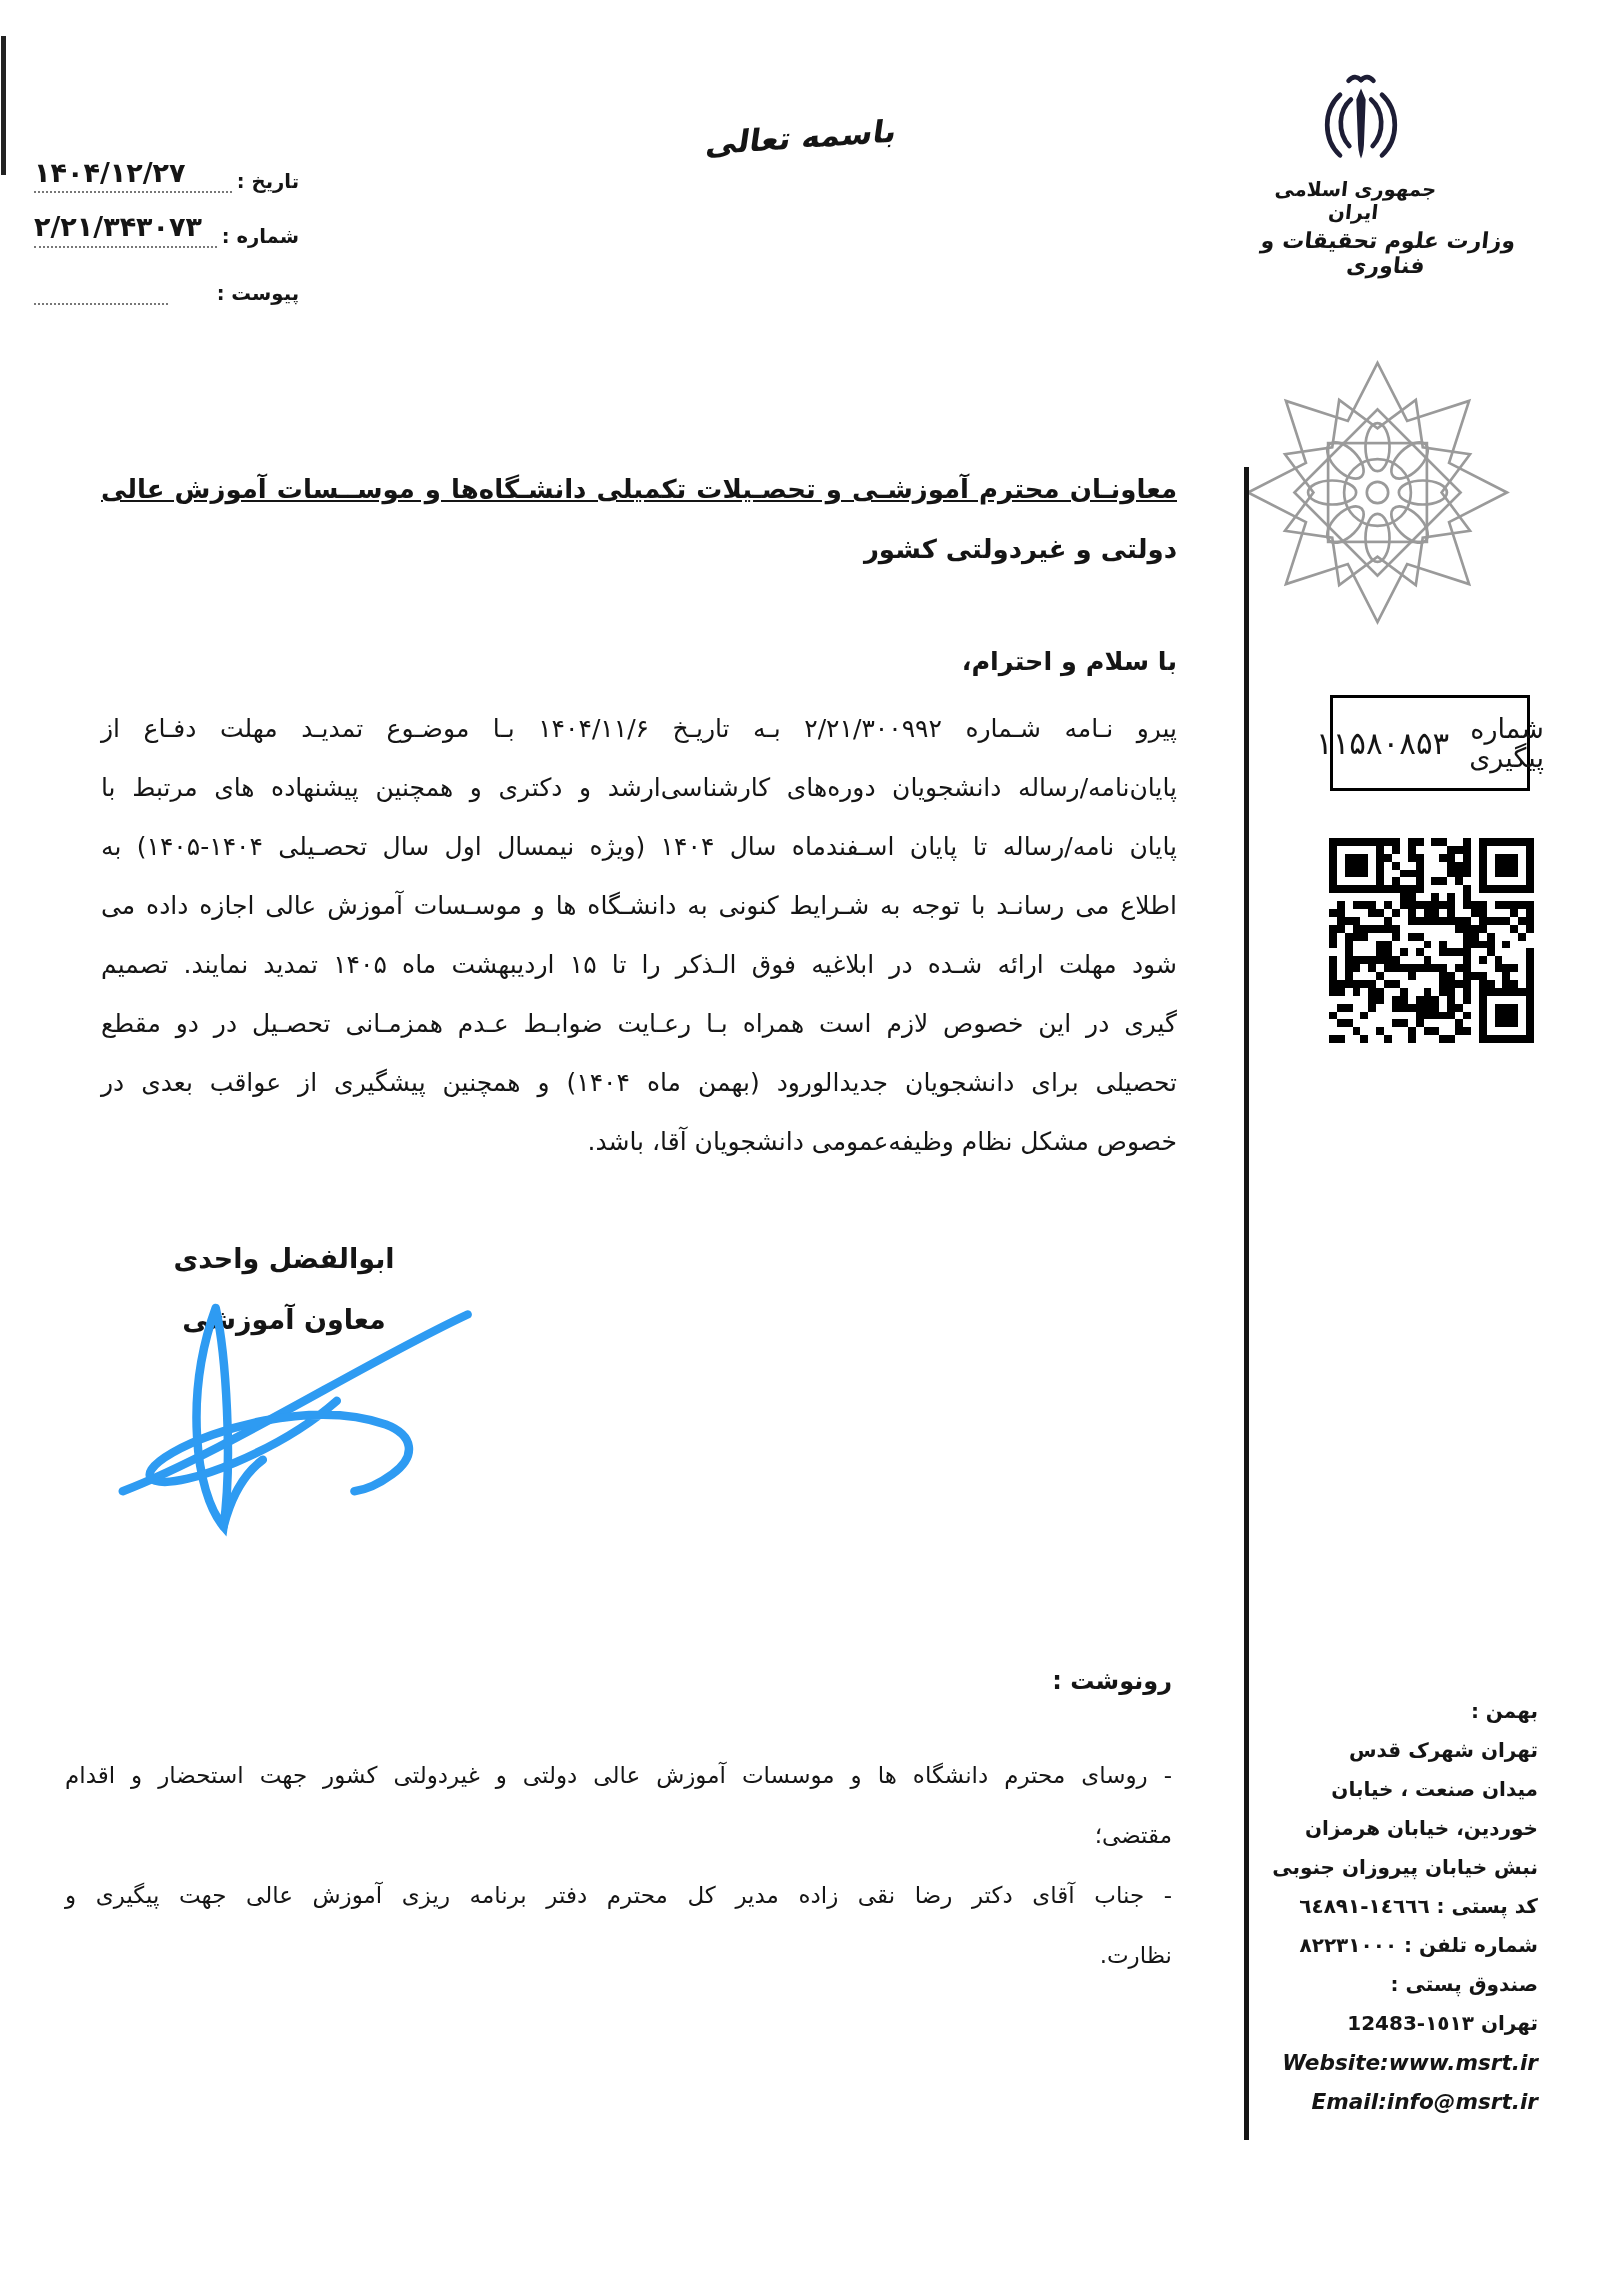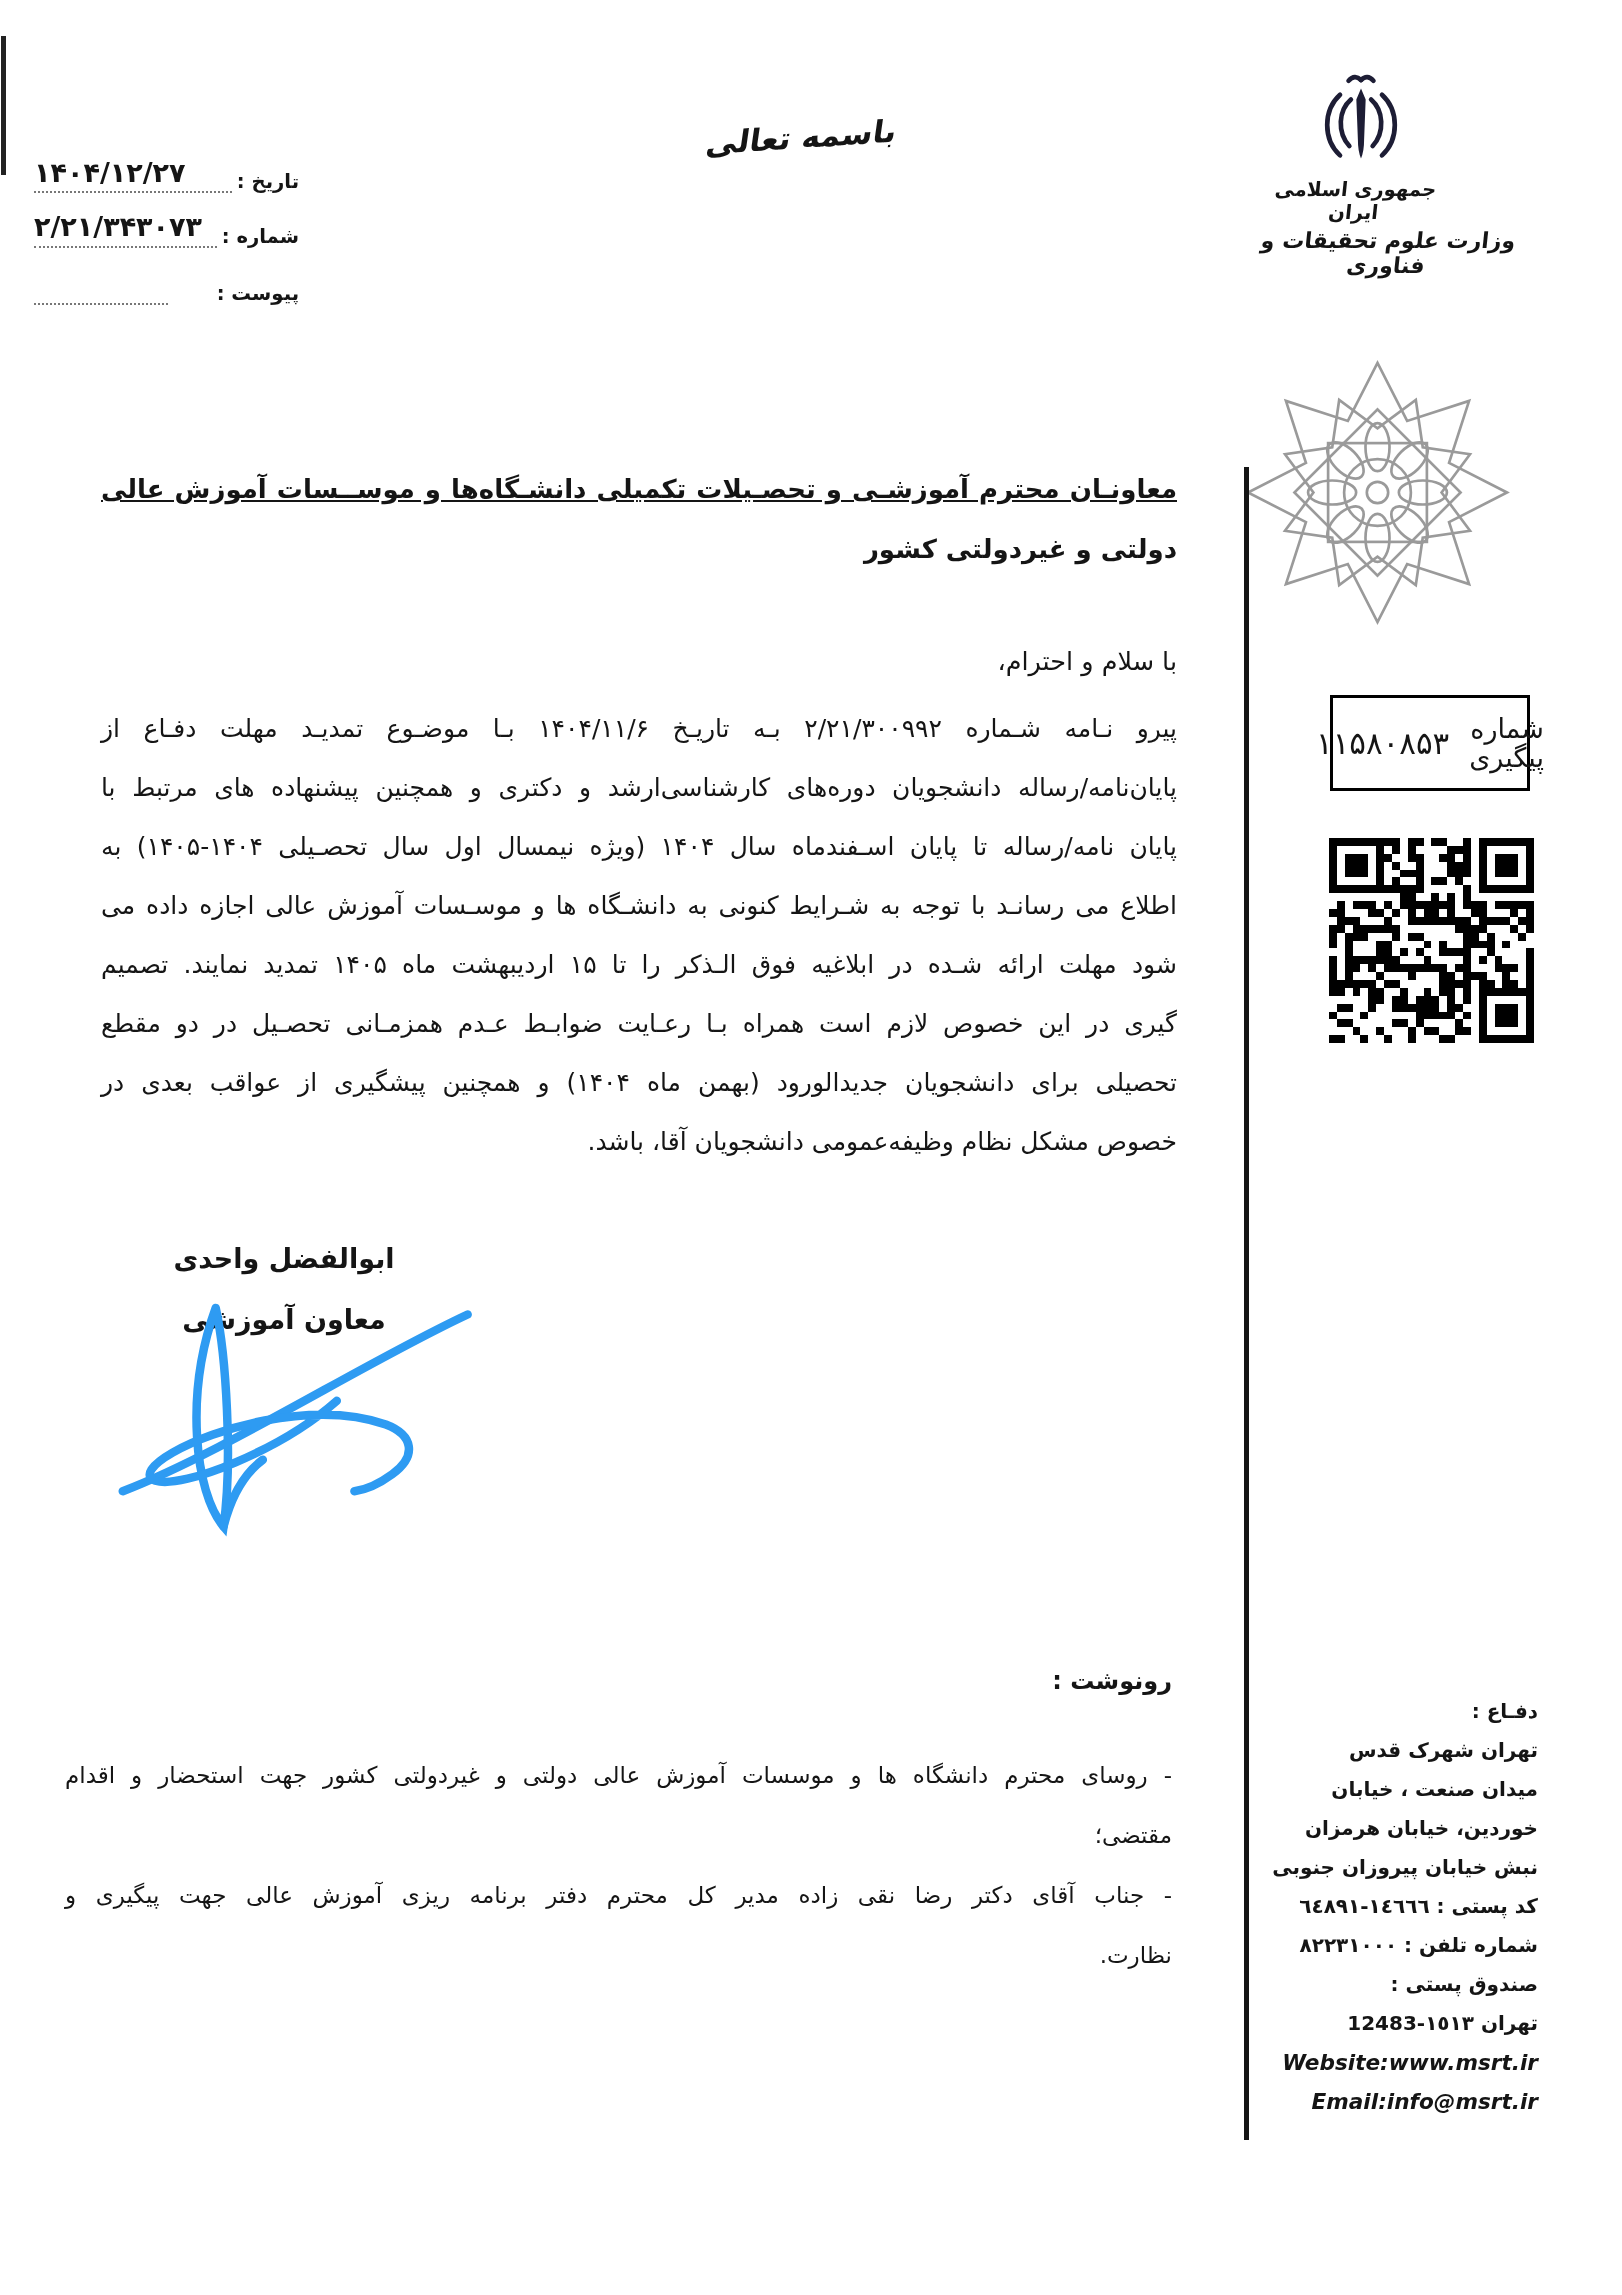--- a/index.html
+++ b/index.html
@@ -52,21 +52,21 @@
     display:grid;grid-template-columns:repeat(26,7.9px);grid-template-rows:repeat(26,7.9px);
   }
   .qr .c{width:7.9px;height:7.9px;}
   .qr .b{background:#000;}
 
   
   .content{position:absolute;left:101px;top:459px;width:1076px;}
   .h-line{font-size:26px;font-weight:bold;line-height:60px;
     text-align:justify;text-align-last:justify;text-decoration:underline;}
   .h-line2{font-size:26px;font-weight:bold;line-height:60px;text-align:right;}
-  .salutation{font-size:25.5px;font-weight:normal;text-align:right;margin-top:63px;line-height:39px;}
+  .salutation{font-size:25.5px;font-weight:bold;text-align:right;margin-top:63px;line-height:39px;}
   .body-par{margin-top:18.3px;}
   .b-line{font-size:25px;line-height:59px;text-align:justify;text-align-last:justify;white-space:normal;}
   .b-line.last{text-align:right;text-align-last:right;}
 
   
   .sig{position:absolute;left:101px;top:1242px;width:366px;text-align:center;}
   .sig-name{font-size:27px;font-weight:bold;line-height:33px;}
   .sig-title{font-size:27px;font-weight:bold;line-height:33px;margin-top:27.5px;}
   .scribble{position:absolute;left:111px;top:1296px;width:373px;height:249px;pointer-events:none;}
 
@@ -858,21 +858,21 @@
     <div class="cc-label">رونوشت :</div>
     <div class="cc-lines">
       <div class="cc-line">- روسای محترم دانشگاه ها و موسسات آموزش عالی دولتی و غیردولتی کشور جهت استحضار و اقدام</div>
       <div class="cc-line short">مقتضی؛</div>
       <div class="cc-line">- جناب آقای دکتر رضا نقی زاده مدیر کل محترم دفتر برنامه ریزی آموزش عالی جهت پیگیری و</div>
       <div class="cc-line short">نظارت.</div>
     </div>
   </div>
 
   <div class="address">
-    <div>دفـاع :</div>
+    <div>بهمن :</div>
     <div>تهران شهرک قدس</div>
     <div>میدان صنعت ، خیابان</div>
     <div>خوردین، خیابان هرمزان</div>
     <div>نبش خیابان پیروزان جنوبی</div>
     <div>کد پستی : ⁦١٤٦٦٦-٦٤٨٩١⁩</div>
     <div>شماره تلفن : ⁦٨٢٢٣١٠٠٠⁩</div>
     <div>صندوق پستی :</div>
     <div>تهران ⁦12483-١٥١٣⁩</div>
     <div class="latin">Website:www.msrt.ir</div>
     <div class="latin">Email:info@msrt.ir</div>

